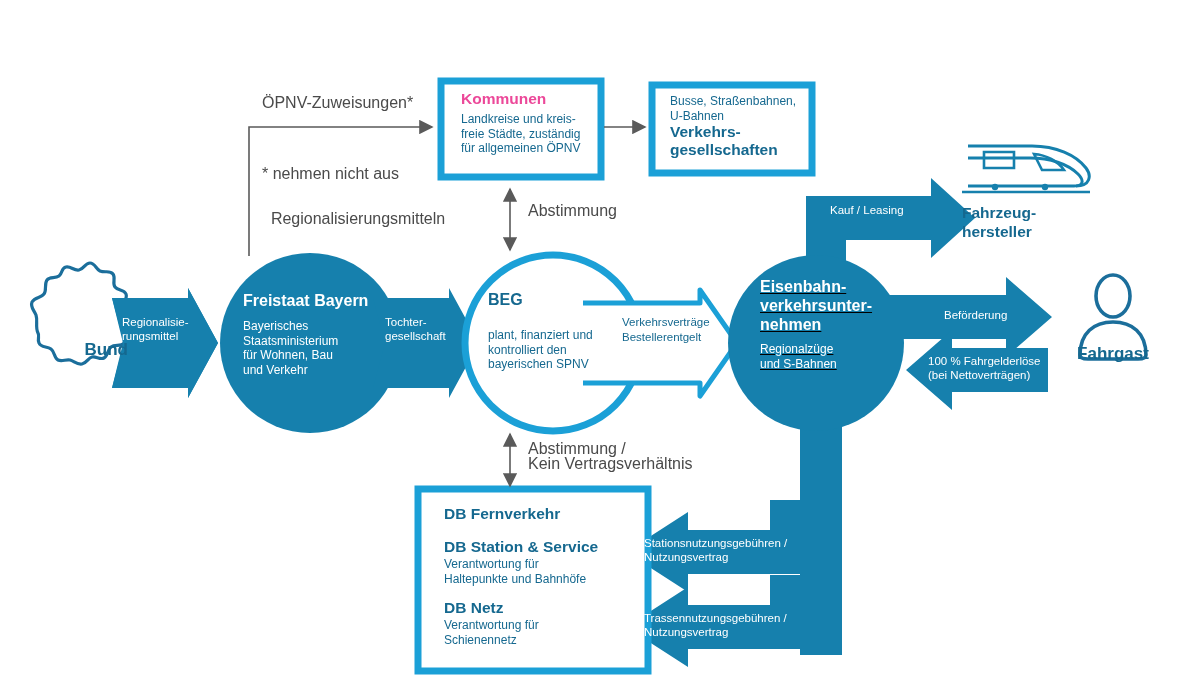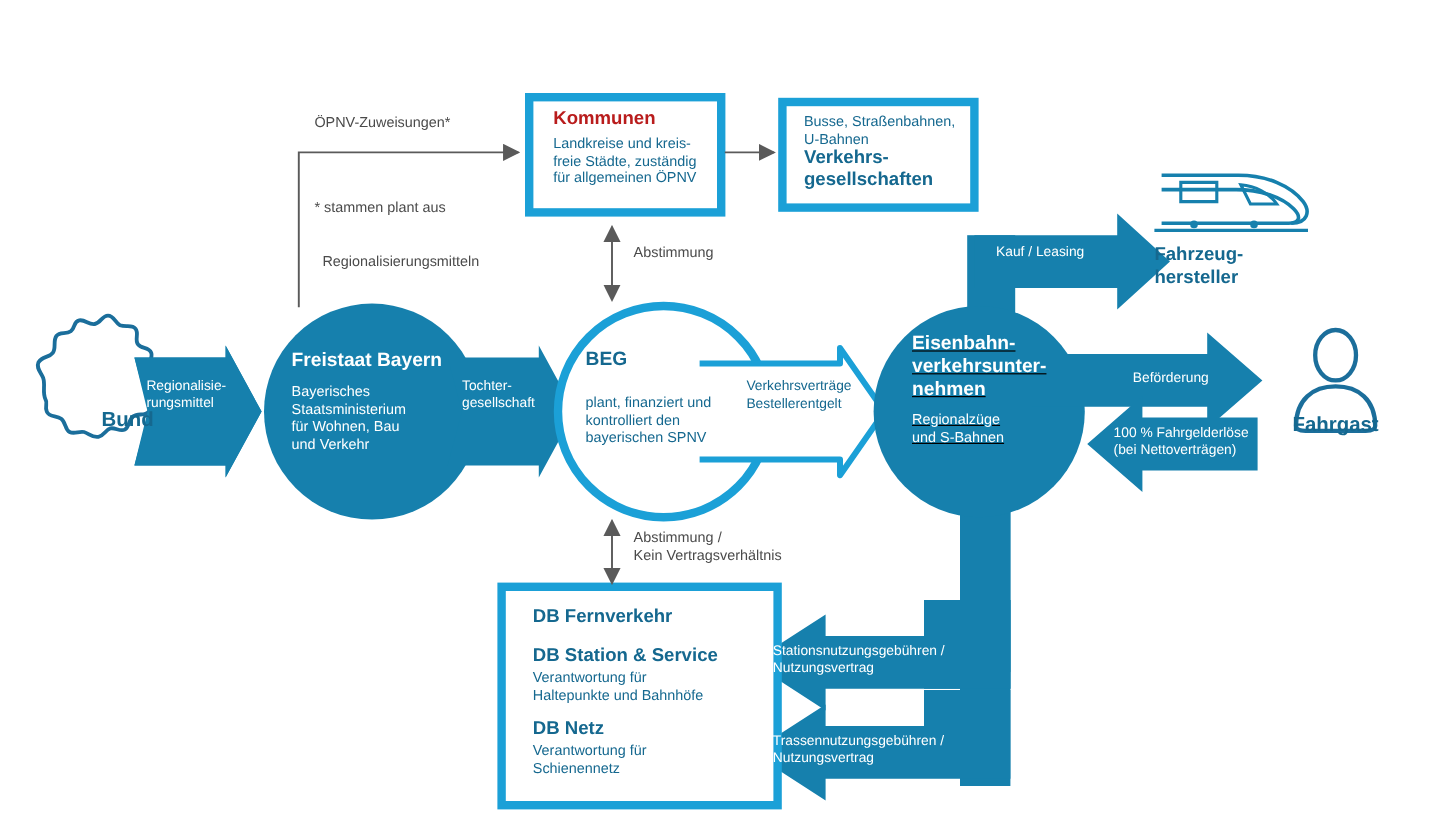--- a/index.html
+++ b/index.html
@@ -2,26 +2,26 @@
 <html><head>
 <meta charset="utf-8">
 <style>
   html,body{margin:0;padding:0;background:#ffffff;}
   body{width:1200px;height:700px;font-family:"Liberation Sans",sans-serif;-webkit-font-smoothing:antialiased;}
   #stage{position:relative;width:1200px;height:700px;overflow:hidden;background:#fff;}
   #svgroot{position:absolute;left:0;top:0;width:1200px;height:700px;}
   .lbl{position:absolute;}
   .t-white{color:#ffffff;}
   .t-dark{color:#15688f;}
-  .t-cyan{color:#b91c1c;}
+  .t-cyan{color:#ec4899;}
   .t-gray{color:#4a4a4a;}
   .bold{font-weight:bold;}
   .sub{font-size:12px;line-height:14.5px;}
   .arrowtxt{font-size:11.5px;line-height:13.5px;}
-  .plainsm{font-size:12px;line-height:15px;}
+  .plainsm{font-size:16px;line-height:15px;}
   .nodetitle{font-weight:bold;font-size:16px;line-height:19px;}
   .center{text-align:center;}
 </style>
 </head>
 <body>
 
 <div id="stage">
 
   <svg id="svgroot" viewBox="0 0 1200 700">
     <defs>
@@ -199,21 +199,21 @@
       <div>U-Bahnen</div>
     </div>
     <div class="t-dark" style="font-weight:bold;font-size:15.5px;line-height:18px;">
       <div>Verkehrs-</div>
       <div>gesellschaften</div>
     </div>
   </div>
 
   <div class="lbl t-gray plainsm" style="left:262px;top:95px;width:230px;">ÖPNV-Zuweisungen*</div>
   <div class="lbl t-gray plainsm" style="left:262px;top:136px;width:230px;white-space:pre;">
-    <div>* stammen plant aus</div>
+    <div>* nehmen nicht aus</div>
     <div>  Regionalisierungsmitteln</div>
   </div>
 
   <div class="lbl t-gray plainsm" style="left:528px;top:203px;width:150px;">Abstimmung</div>
 
   <div class="lbl t-gray plainsm" style="left:528px;top:441px;width:180px;">
     <div>Abstimmung /</div>
     <div>Kein Vertragsverhältnis</div>
   </div>
 

